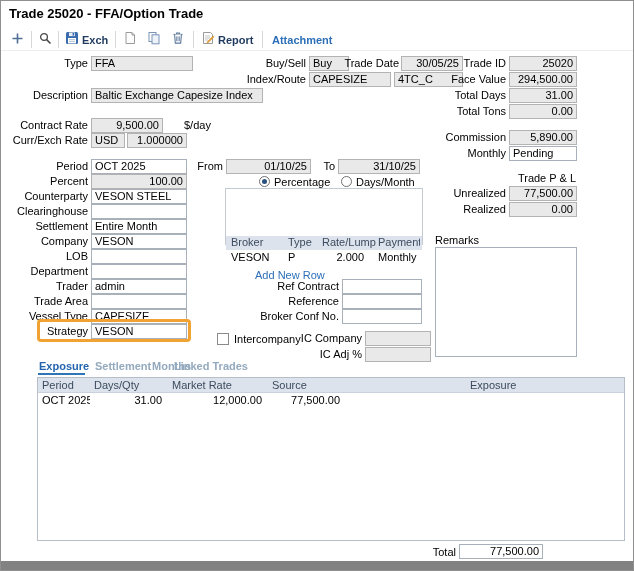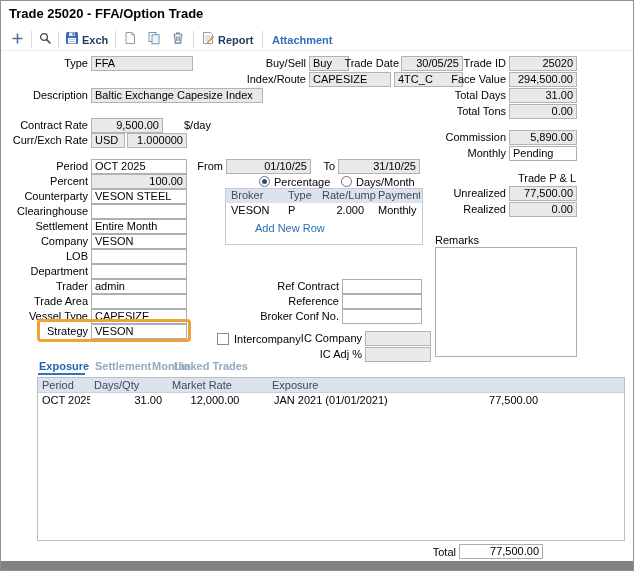--- a/index.html
+++ b/index.html
@@ -179,21 +179,21 @@
   <div class="fld num" style="left:225px;top:158px;width:85px;">01/10/25</div>
   <div class="lbl" style="left:318px;top:159px;width:16px;">To</div>
   <div class="fld num" style="left:337px;top:158px;width:82px;">31/10/25</div>
 
   <div class="radio sel" style="left:258px;top:175px;"></div>
   <div class="llbl" style="left:273px;top:175px;">Percentage</div>
   <div class="radio" style="left:340px;top:175px;"></div>
   <div class="llbl" style="left:355px;top:175px;">Days/Month</div>
 
   <div class="abs" style="left:224px;top:187px;width:198px;height:57px;border:1px solid #c3cad2;background:#fff;">
-    <div style="display:flex;height:14px;background:#dce3ed;color:#3c4b5e;">
+    <div style="display:flex;height:14px;background:#dce3ed;color:#3c4b5e;margin-top:47px;">
       <div class="cell" style="width:60px;padding-left:5px;">Broker</div>
       <div class="cell" style="width:34px;padding-left:2px;">Type</div>
       <div class="cell" style="width:56px;padding-left:2px;">Rate/Lump</div>
       <div class="cell" style="width:44px;padding-left:2px;">Payment</div>
     </div>
     <div style="display:flex;height:14px;margin-top:1px;">
       <div class="cell" style="width:60px;padding-left:5px;">VESON</div>
       <div class="cell" style="width:34px;padding-left:2px;">P</div>
       <div class="cell num" style="width:56px;padding-right:12px;">2.000</div>
       <div class="cell" style="width:44px;padding-left:2px;">Monthly</div>
@@ -250,28 +250,28 @@
   <div class="abs" style="left:37px;top:372px;width:47px;height:2px;background:#2e75b6;"></div>
   <div class="tab inactive" style="left:94px;top:359px;">Settlement</div>
   <div class="tab inactive" style="left:151px;top:359px;">Months</div>
   <div class="tab inactive" style="left:173px;top:359px;">Linked Trades</div>
 
   <div class="abs" style="left:36px;top:376px;width:588px;height:164px;border:1px solid #b6bec7;background:#fff;">
     <div style="display:flex;height:15px;background:#dce3ed;color:#3c4b5e;border-bottom:1px solid #c9d1da;">
       <div class="cell" style="width:52px;padding-left:4px;line-height:14px;">Period</div>
       <div class="cell" style="width:78px;padding-left:4px;line-height:14px;">Days/Qty</div>
       <div class="cell" style="width:100px;padding-left:4px;line-height:14px;">Market Rate</div>
+      <div class="cell" style="width:198px;padding-left:4px;line-height:14px;">Source</div>
       <div class="cell" style="width:78px;padding-left:4px;line-height:14px;">Exposure</div>
       <div class="cell" style="flex:1;"></div>
     </div>
     <div style="display:flex;height:14px;margin-top:1px;">
       <div class="cell" style="width:52px;padding-left:4px;">OCT 2025</div>
       <div class="cell num" style="width:78px;padding-right:6px;">31.00</div>
-      <div class="cell num" style="width:100px;padding-right:6px;text-align:center;">12,000.00</div>
-      <div class="cell" style="width:198px;padding-left:6px;">JAN 2021 (01/01/2021)</div>
+      <div class="cell num" style="width:100px;padding-right:6px;">12,000.00</div>
       <div class="cell num" style="width:78px;padding-right:6px;">77,500.00</div>
     </div>
   </div>
 
   <div class="lbl" style="left:400px;top:545px;width:55px;">Total</div>
   <div class="fld edit num" style="left:458px;top:543px;width:84px;">77,500.00</div>
 
   <div class="abs" style="left:0;top:560px;width:632px;height:9px;background:#828282;"></div>
 
 </div>

